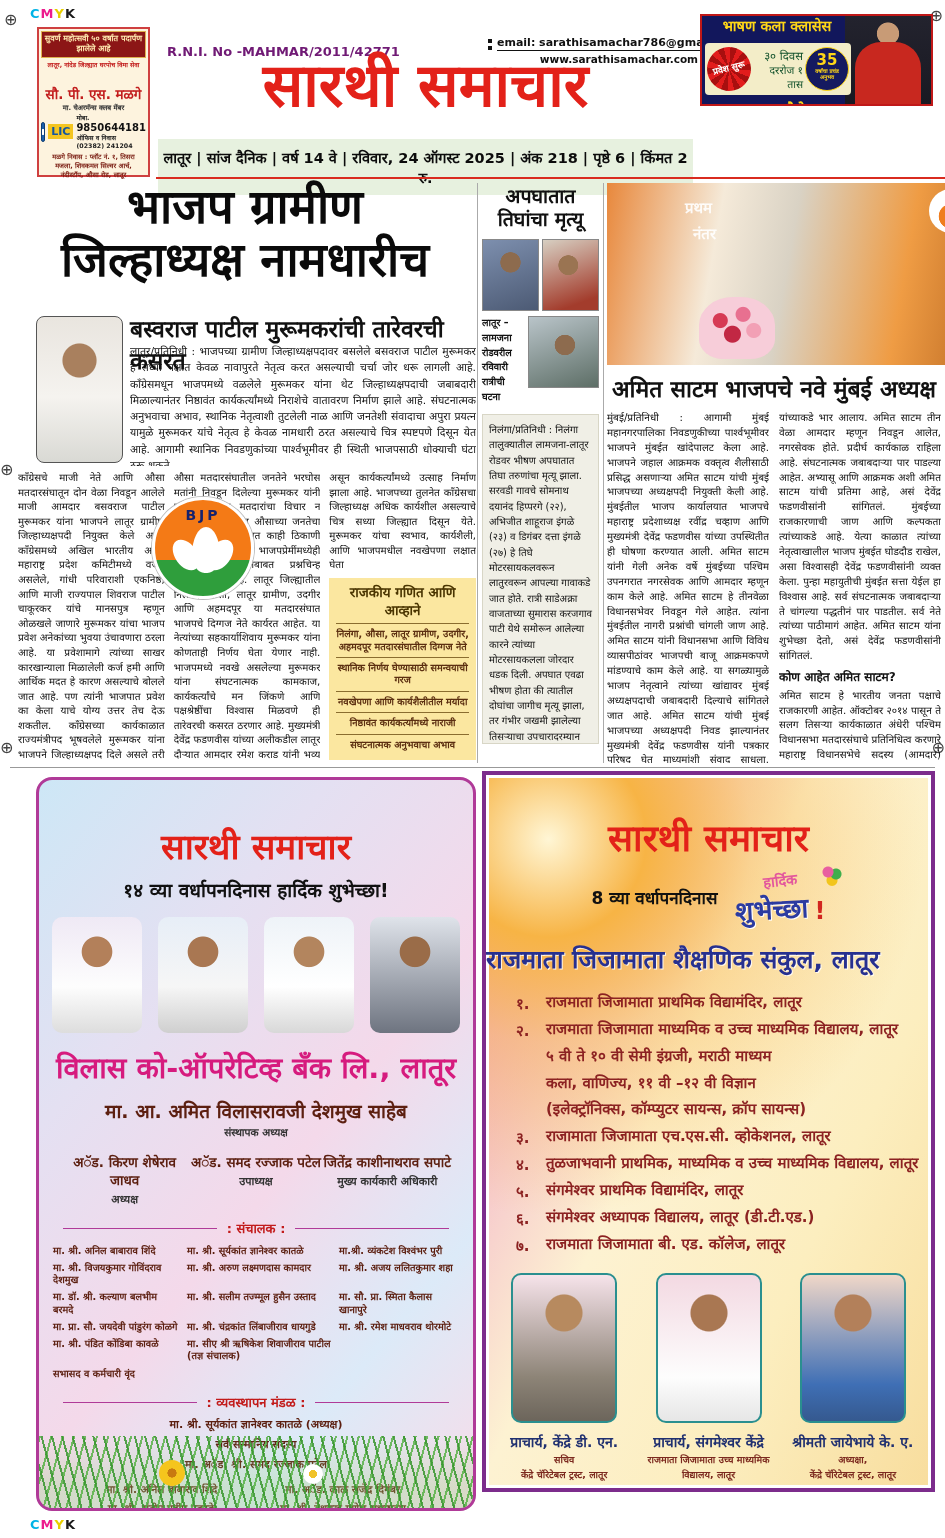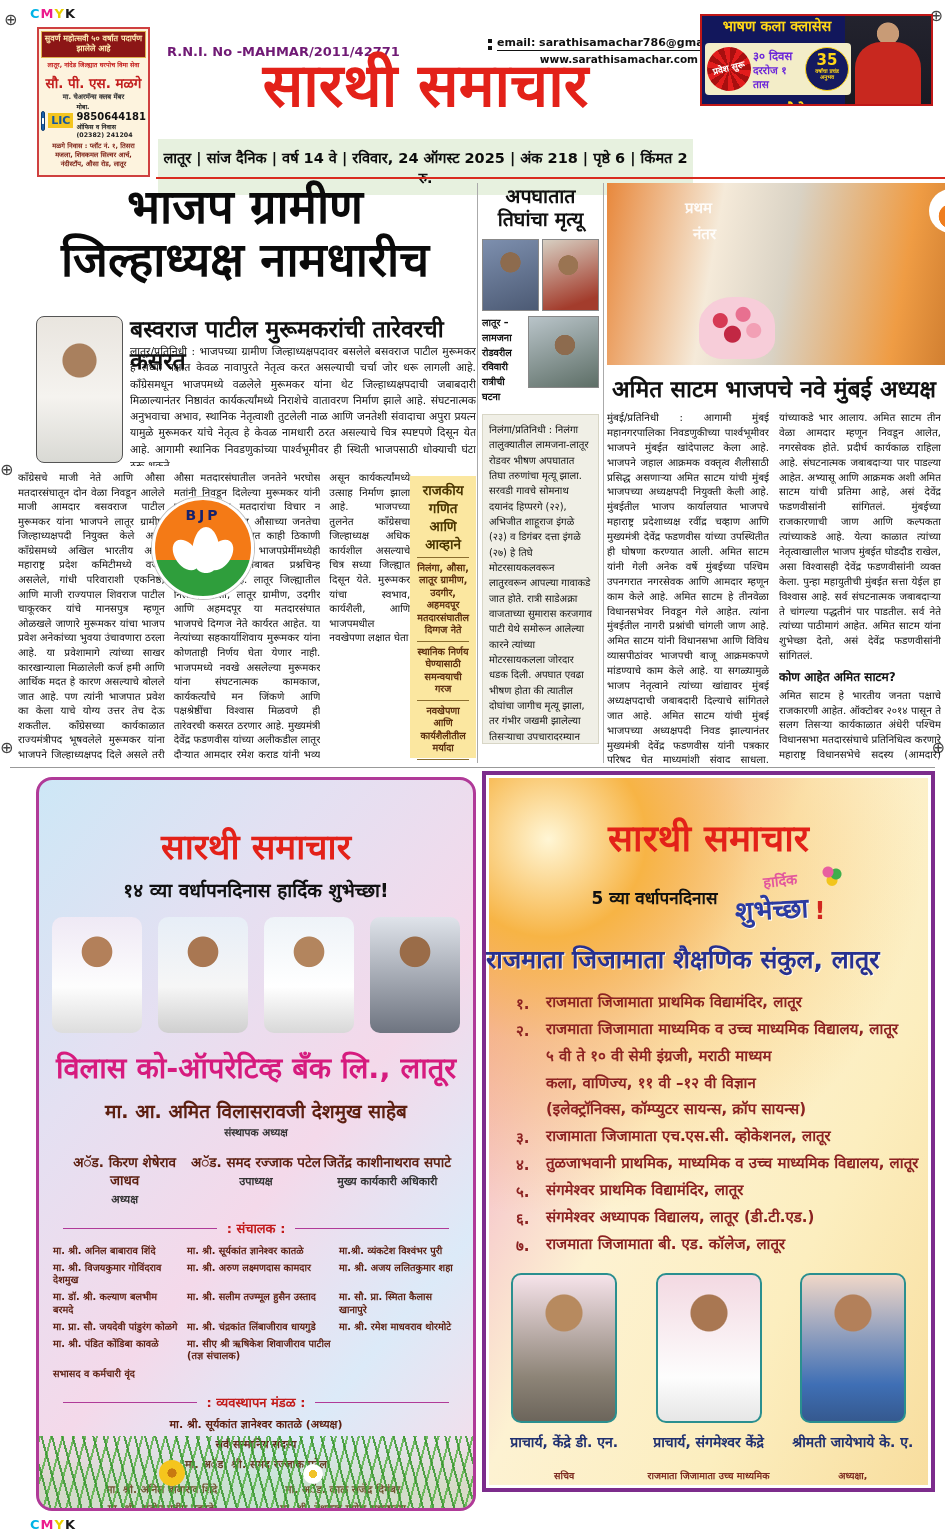--- a/index.html
+++ b/index.html
@@ -9,21 +9,21 @@
   .abs{position:absolute}
   .regmark{position:absolute;font-size:16px;color:#444}
   .cmyk{position:absolute;font-size:13px;font-weight:800;letter-spacing:1px}
   .cmyk span{display:inline-block}
   .c-c{color:#00b3e6}.c-m{color:#ec1c8d}.c-y{color:#e8cf00}.c-k{color:#1a1a1a}
 
   
   .lic-ad{left:37px;top:27px;width:113px;height:150px;border:2px solid #cf4040;background:#fdf3de;padding:2px;text-align:center}
   .lic-top{background:#8c1616;color:#ffe9b0;font-size:8px;font-weight:700;line-height:1.3;padding:2px 1px;border:1px solid #deb050}
   .lic-line1{color:#c21d1d;font-size:6.3px;font-weight:700;margin-top:2px}
-  .lic-name{color:#c21d1d;font-size:13.5px;font-weight:800;margin-top:5px}
+  .lic-name{color:#c21d1d;font-size:13.5px;font-weight:800;margin-top:16px}
   .lic-member{font-size:6.8px;font-weight:700;color:#333}
   .lic-row{display:flex;align-items:center;justify-content:center;gap:3px;margin-top:2px}
   .lic-emblem{width:20px;height:20px;border-radius:3px;background:radial-gradient(circle at 50% 50%,#fff 28%,#1b5faa 30%);border:1px solid #0d3c74}
   .lic-word{background:#f4c520;color:#1456a0;font-weight:800;font-size:11px;padding:1px 3px}
   .lic-phones{font-size:6.3px;color:#222;font-weight:700;line-height:1.25;text-align:left}
   .lic-phone{font-size:10px;font-weight:800;color:#111}
   .lic-address{font-size:6.6px;color:#7a1d12;font-weight:700;line-height:1.4;margin-top:3px;padding:0 2px}
 
   .rni{left:167px;top:44px;font-size:13px;font-weight:600;color:#701a75}
   .contact{left:488px;top:36px;display:flex;gap:5px;align-items:flex-start}
@@ -38,41 +38,41 @@
   .speech-ad{left:700px;top:14px;width:233px;height:92px;border:2px solid #c01818;background:#12175c;overflow:hidden}
   .sp-photo{position:absolute;right:0;top:0;width:86px;height:100%;
     background:radial-gradient(circle at 50% 20%,#c89b76 13%,transparent 14%),
                linear-gradient(180deg,#23232e 0%,#191922 100%)}
   .sp-jacket{position:absolute;left:10px;bottom:0;width:66px;height:62px;border-radius:26px 26px 0 0;background:#c8281f}
   .sp-title{position:absolute;left:2px;top:3px;width:146px;text-align:center;color:#ffd617;font-size:14.5px;font-weight:800;line-height:1.1}
   .sp-mid{position:absolute;left:3px;top:27px;width:146px;height:52px;background:#f3edc8;border-radius:4px;display:flex;align-items:center;gap:2px;padding:2px}
   .burst{width:44px;height:44px;border-radius:50%;flex:none;
     background:repeating-conic-gradient(#e21c1c 0 18deg,#a80f0f 18deg 36deg);
     color:#fff;font-size:9px;font-weight:800;display:flex;align-items:center;justify-content:center;text-align:center;transform:rotate(-14deg);line-height:1.1}
-  .sp-days{flex:1;text-align:left;color:#6d28d9;font-weight:700}
+  .sp-days{flex:1;text-align:right;color:#14532d;font-weight:400}
   .sp-days-1{font-size:11.5px}
   .sp-days-2{font-size:10.5px}
   .badge{width:44px;height:44px;border-radius:50%;flex:none;background:#151a60;color:#ffd617;text-align:center;padding-top:5px;border:1px solid #ffd617}
   .badge-num{font-size:15px;font-weight:700;line-height:1}
   .badge-text{font-size:5.4px;font-weight:700;line-height:1.2;padding:0 3px}
   .sp-name{position:absolute;left:0;top:83px;width:150px;text-align:center;color:#ffd617;font-size:16px;font-weight:800}
   .sp-addr{position:absolute;left:0;top:118px;width:150px;text-align:center;color:#fff;font-size:8px;font-weight:700}
   .sp-mob{position:absolute;left:0;top:111px;width:150px;text-align:center;color:#fff;font-size:13px;font-weight:800}
 
   
   .lead{left:14px;top:181px;width:462px;height:582px}
   .lead-head{font-size:47px;font-weight:800;text-align:center;line-height:1.12;color:#0a0a0a}
   .lead-photo{position:absolute;left:22px;top:135px;width:87px;height:147px;border:1px solid #555;border-radius:8px;
     background:radial-gradient(circle at 50% 30%,#a9805e 15%,transparent 16%),
                linear-gradient(180deg,#e9e5df 0%,#f5f3ef 55%,#d9d9d4 100%)}
   .subhead{position:absolute;left:116px;top:131px;width:346px;font-size:23px;font-weight:800;}
   .intro{position:absolute;left:116px;top:163px;width:346px;height:122px;overflow:hidden;font-size:10.7px;line-height:1.52;text-align:justify;font-weight:500}
   .cols{position:absolute;left:4px;top:290px;width:458px;height:292px;display:flex;gap:9px}
   .col{flex:1;font-size:10.2px;line-height:1.43;text-align:justify;overflow:hidden}
-  .col3{flex:1;display:flex;flex-direction:row;overflow:hidden}
+  .col3{flex:1;display:flex;flex-direction:column;overflow:hidden}
   .col3 p{font-size:10.2px;line-height:1.43;text-align:justify}
   .infobox{background:#fbe7a0;padding:5px 7px;margin:5px 0}
   .infobox-title{font-size:13.5px;font-weight:800;color:#4a3500;text-align:center;padding-bottom:4px}
   .infobox-item{font-size:9.6px;font-weight:700;color:#5c2f10;text-align:center;padding:4px 0;border-top:1px solid #8a6d2f;line-height:1.3}
   .bjp{position:absolute;left:138px;top:316px;width:102px;height:102px;border-radius:50%;
     background:linear-gradient(180deg,#f47a16 0 62%,#2f9e3c 62% 100%);
     border:3px solid #fff;box-shadow:0 0 0 1px #bbb}
   .bjp-text{color:#14226e;font-weight:800;font-size:14px;text-align:center;margin-top:7px;letter-spacing:3px}
   .petal{position:absolute;background:#fff}
   .petal-c{left:37px;top:27px;width:28px;height:46px;border-radius:50% 50% 45% 45%/60% 60% 40% 40%}
@@ -168,21 +168,21 @@
   .sl-row{display:flex;gap:12px;margin-top:7px}
   .sl-num{width:18px;flex:none;font-size:15px;font-weight:800;color:#8c2222}
   .sl-text{font-size:15px;font-weight:800;color:#8c2222;line-height:1.3}
   .school-people{display:flex;justify-content:flex-end;margin-top:18px;padding:0 6px}
   .person{width:146px;text-align:center}
   .person-ph{width:106px;height:150px;margin:0 auto;border:2px solid #2a8f8f;border-radius:10px}
   .ph-s1{background:radial-gradient(circle at 50% 26%,#b78a5f 15%,transparent 16%),linear-gradient(180deg,#f6e3ea 0%,#8d8477 70%,#6c655b 100%)}
   .ph-s2{background:radial-gradient(circle at 50% 26%,#a97752 15%,transparent 16%),linear-gradient(180deg,#f3d9e2 0%,#fdfdfd 70%,#e6e6e6 100%)}
   .ph-s3{background:radial-gradient(circle at 50% 26%,#b3805a 15%,transparent 16%),linear-gradient(180deg,#f0d7c8 0%,#3f6fb5 75%,#35598f 100%)}
   .person-name{font-size:14px;font-weight:800;color:#203070;margin-top:9px}
-  .person-role{font-size:9.5px;font-weight:700;color:#7c2a1f;line-height:1.4;margin-top:18px}
+  .person-role{font-size:9.5px;font-weight:700;color:#7c2a1f;line-height:1.4;margin-top:2px}
 </style>
 </head>
 <body>
 
 <div class="page">
 
   <span class="regmark" style="left:4px;top:10px">⊕</span>
   <span class="regmark" style="right:2px;top:6px">⊕</span>
   <span class="regmark" style="left:0px;top:460px">⊕</span>
   <span class="regmark" style="left:0px;top:738px">⊕</span>
@@ -378,21 +378,21 @@
       </div>
     </div>
     <div class="grass"></div>
     <span class="flower flower-1"></span>
     <span class="flower flower-2"></span>
   </section>
 
   <section class="abs school-ad">
     <div class="school-title">सारथी समाचार</div>
     <div class="school-annrow">
-      <div class="school-sub1">5 व्या वर्धापनदिनास</div>
+      <div class="school-sub1">8 व्या वर्धापनदिनास</div>
       <div class="wish">
         <span class="wish-hardik">हार्दिक</span>
         <span class="wish-flower"></span>
         <span class="wish-row">
           <span class="wish-shubh">शुभेच्छा</span>
           <span class="wish-excl">!</span>
         </span>
       </div>
     </div>
     <div class="school-name">राजमाता जिजामाता शैक्षणिक संकुल, लातूर</div>

